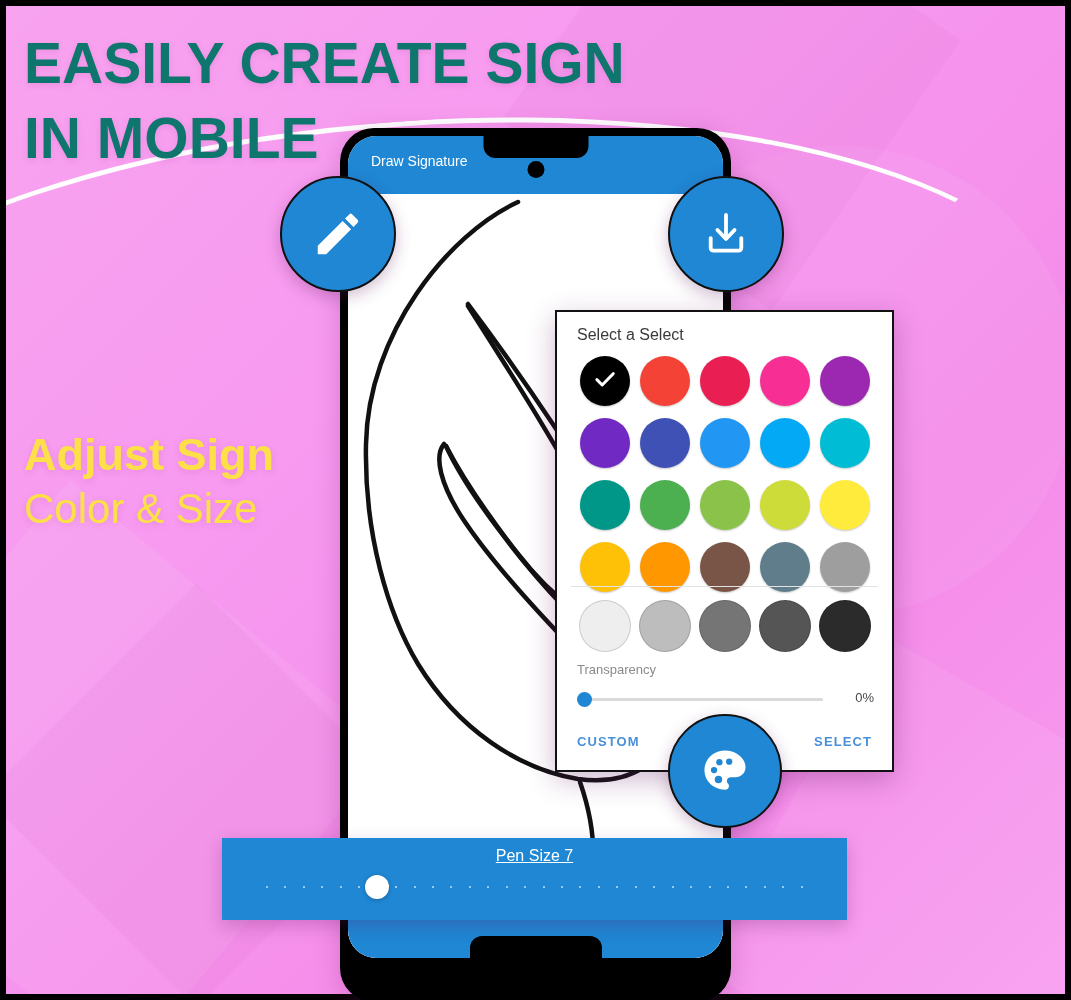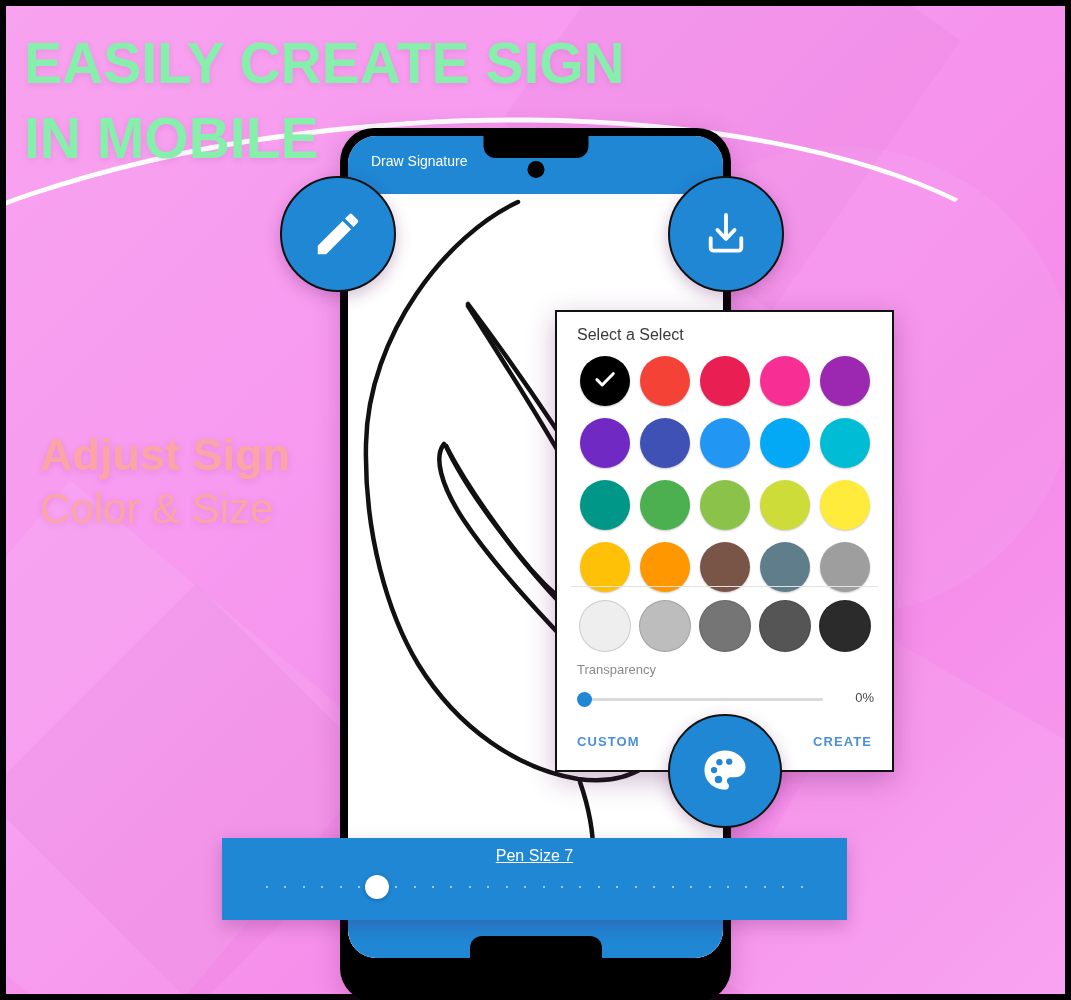--- a/index.html
+++ b/index.html
@@ -45,34 +45,34 @@
     border: 5px solid #ffffff;
     border-radius: 50%;
     background: transparent;
   }
 
   
   .headline {
     position: absolute;
     left: 24px;
     top: 26px;
-    color: #86efac;
+    color: #0f766e;
     font-size: 57px;
     font-weight: bold;
     line-height: 1.32;
     letter-spacing: 0px;
     white-space: pre-line;
     text-shadow: 0 2px 6px rgba(180,60,160,0.18);
   }
 
   .subhead {
     position: absolute;
-    left: 40px;
+    left: 24px;
     top: 428px;
-    color: #fca5a5;
+    color: #fde047;
     line-height: 1.22;
     text-shadow: 0 2px 7px rgba(180,60,160,0.20);
   }
   .subhead .l1 {
     display: block;
     font-size: 45px;
     font-weight: bold;
   }
   .subhead .l2 {
     display: block;
@@ -469,21 +469,21 @@
     <div class="transparency-label">Transparency</div>
 
     <div class="slider-row">
       <div class="slider-track"></div>
       <div class="slider-thumb" style="left: 0px;"></div>
       <div class="slider-value">0%</div>
     </div>
 
     <div class="dialog-actions">
       <button class="dlg-btn custom">CUSTOM</button>
-      <button class="dlg-btn select">CREATE</button>
+      <button class="dlg-btn select">SELECT</button>
     </div>
   </div>
 
   <div class="fab fab-palette">
     <svg width="56" height="56" viewBox="0 0 24 24">
       <path d="M12 3.2C7.1 3.2 3.2 6.9 3.2 11.6c0 4.7 3.9 8.4 8.8 8.4 1 0 1.7-.7 1.7-1.6 0-.4-.2-.8-.5-1.1-.3-.3-.4-.6-.4-1 0-.9.7-1.6 1.7-1.6h1.9c2.5 0 4.4-1.9 4.4-4.3 0-3.9-4-7.2-8.8-7.2z" fill="#ffffff"></path>
       <circle cx="7.3" cy="11.6" r="1.35" fill="#1f87d4"></circle>
       <circle cx="9.6" cy="8.2" r="1.35" fill="#1f87d4"></circle>
       <circle cx="13.8" cy="8.0" r="1.35" fill="#1f87d4"></circle>
       <circle cx="9.2" cy="15.6" r="1.6" fill="#1f87d4"></circle>

